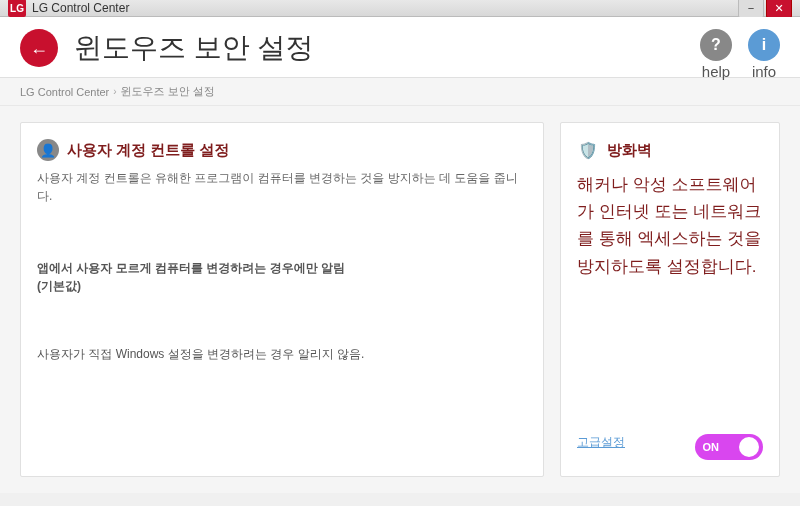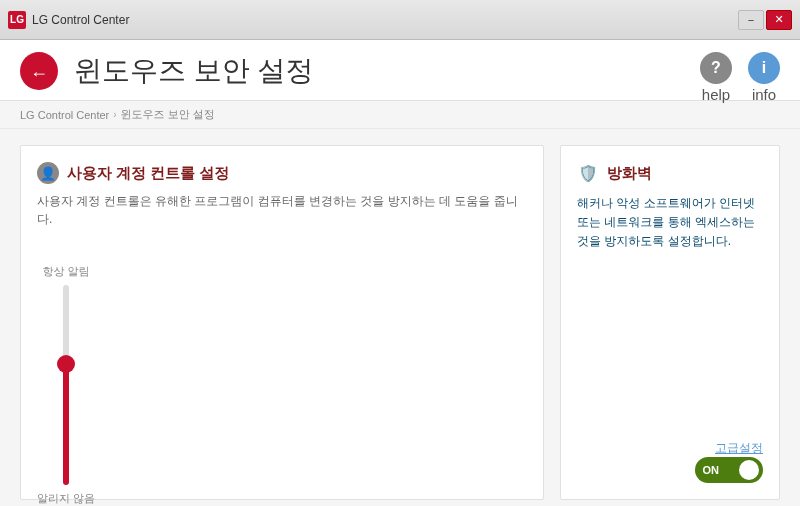--- a/index.html
+++ b/index.html
@@ -1,21 +1,21 @@
 <!DOCTYPE html>
 <html><head>
   <meta charset="utf-8">
   <style>
     * { box-sizing: border-box; margin: 0; padding: 0; }
     body { font-family: 'Malgun Gothic', '맑은 고딕', sans-serif; background: #f0f0f0; width: 800px; height: 506px; overflow: hidden; }
 
     
     .title-bar {
       background: linear-gradient(to bottom, #e8e8e8, #d8d8d8);
-      height: 40px;
+      height: 17px;
       display: flex;
       align-items: center;
       padding: 0 8px;
       border-bottom: 1px solid #bbb;
       user-select: none;
     }
     .title-bar-logo {
       width: 18px; height: 18px;
       background: #c8102e;
       border-radius: 2px;
@@ -150,21 +150,21 @@
     }
     .section-title {
       font-size: 15px;
       font-weight: bold;
       color: #7f1d1d;
     }
     .section-desc {
       font-size: 12px;
       color: #666;
       line-height: 1.5;
-      margin-bottom: 16px;
+      margin-bottom: 24px;
     }
 
     
     .slider-area {
       flex: 1;
       display: flex;
       gap: 16px;
       position: relative;
     }
     .slider-text-area {
@@ -200,43 +200,42 @@
       gap: 8px;
       margin-bottom: 10px;
     }
     .firewall-icon {
       width: 22px; height: 22px;
       position: relative;
       display: flex; align-items: center; justify-content: center;
       font-size: 16px;
     }
     .firewall-desc {
-      font-size: 12px;
-      color: #0c4a6e;
+      font-size: 17px;
+      color: #7f1d1d;
       line-height: 1.6;
       flex: 1;
     }
     .firewall-footer {
       display: flex;
-      align-items: flex-end;
+      align-items: flex-start;
       justify-content: space-between;
       margin-top: auto;
-      flex-direction: column;
     }
     .advanced-link {
       font-size: 12px;
       color: #5b9bd5;
       text-decoration: underline;
       cursor: pointer;
     }
     
     .toggle-switch {
       display: flex;
       align-items: center;
-      background: #4d7c0f;
+      background: #d946ef;
       border-radius: 14px;
       padding: 3px 4px 3px 8px;
       gap: 20px;
       cursor: pointer;
       min-width: 56px;
     }
     .toggle-label {
       font-size: 11px;
       font-weight: bold;
       color: white;
@@ -294,36 +293,29 @@
 
     <div class="left-panel">
       <div class="section-header">
         <div class="user-icon">👤</div>
         <span class="section-title">사용자 계정 컨트롤 설정</span>
       </div>
       <p class="section-desc">사용자 계정 컨트롤은 유해한 프로그램이 컴퓨터를 변경하는 것을 방지하는 데 도움을 줍니다.</p>
 
       <div class="slider-area">
 
-        <div style="display:flex; flex-direction:column; align-items:center; margin-right:8px; position:relative; padding-top:20px;">
-          <span class="slider-label-top" style="font-size:11px; color:#888; margin-bottom:6px;">항상 알림</span>
-          <div style="position:relative; width:10px; height:200px;">
-
-            <div style="position:absolute; left:2px; top:0; width:6px; height:80px; background:#ddd; border-radius:3px 3px 0 0;"></div>
-
-            <div style="position:absolute; left:2px; top:80px; width:6px; height:120px; background:#c8102e; border-radius:0 0 3px 3px;"></div>
-
-            <div style="position:absolute; left:-4px; top:70px; width:18px; height:18px; background:#c8102e; border-radius:50%;"></div>
-
-            <div style="position:absolute; left:2px; top:118px; width:6px; height:6px; background:#c8102e; border-radius:50%;"></div>
-            <div style="position:absolute; left:2px; top:165px; width:6px; height:6px; background:#c8102e; border-radius:50%;"></div>
+
+        <div class="slider-text-area">
+          <div style="margin-top:30px;">
+            <p class="slider-option slider-option-active">앱에서 사용자 모르게 컴퓨터를 변경하려는 경우에만 알림<br>(기본값)</p>
           </div>
-          <span class="slider-label-bot" style="font-size:11px; color:#888; margin-top:6px;">알리지 않음</span>
+          <div style="margin-top:10px;">
+            <p class="slider-option">사용자가 직접 Windows 설정을 변경하려는 경우 알리지 않음.</p>
+          </div>
         </div>
-
       </div>
 
     </div>
 
     <div class="right-panel">
       <div class="firewall-header">
         <span class="firewall-icon">🛡️</span>
         <span class="section-title">방화벽</span>
       </div>
       <p class="firewall-desc">해커나 악성 소프트웨어가 인터넷 또는 네트워크를 통해 엑세스하는 것을 방지하도록 설정합니다.</p>

